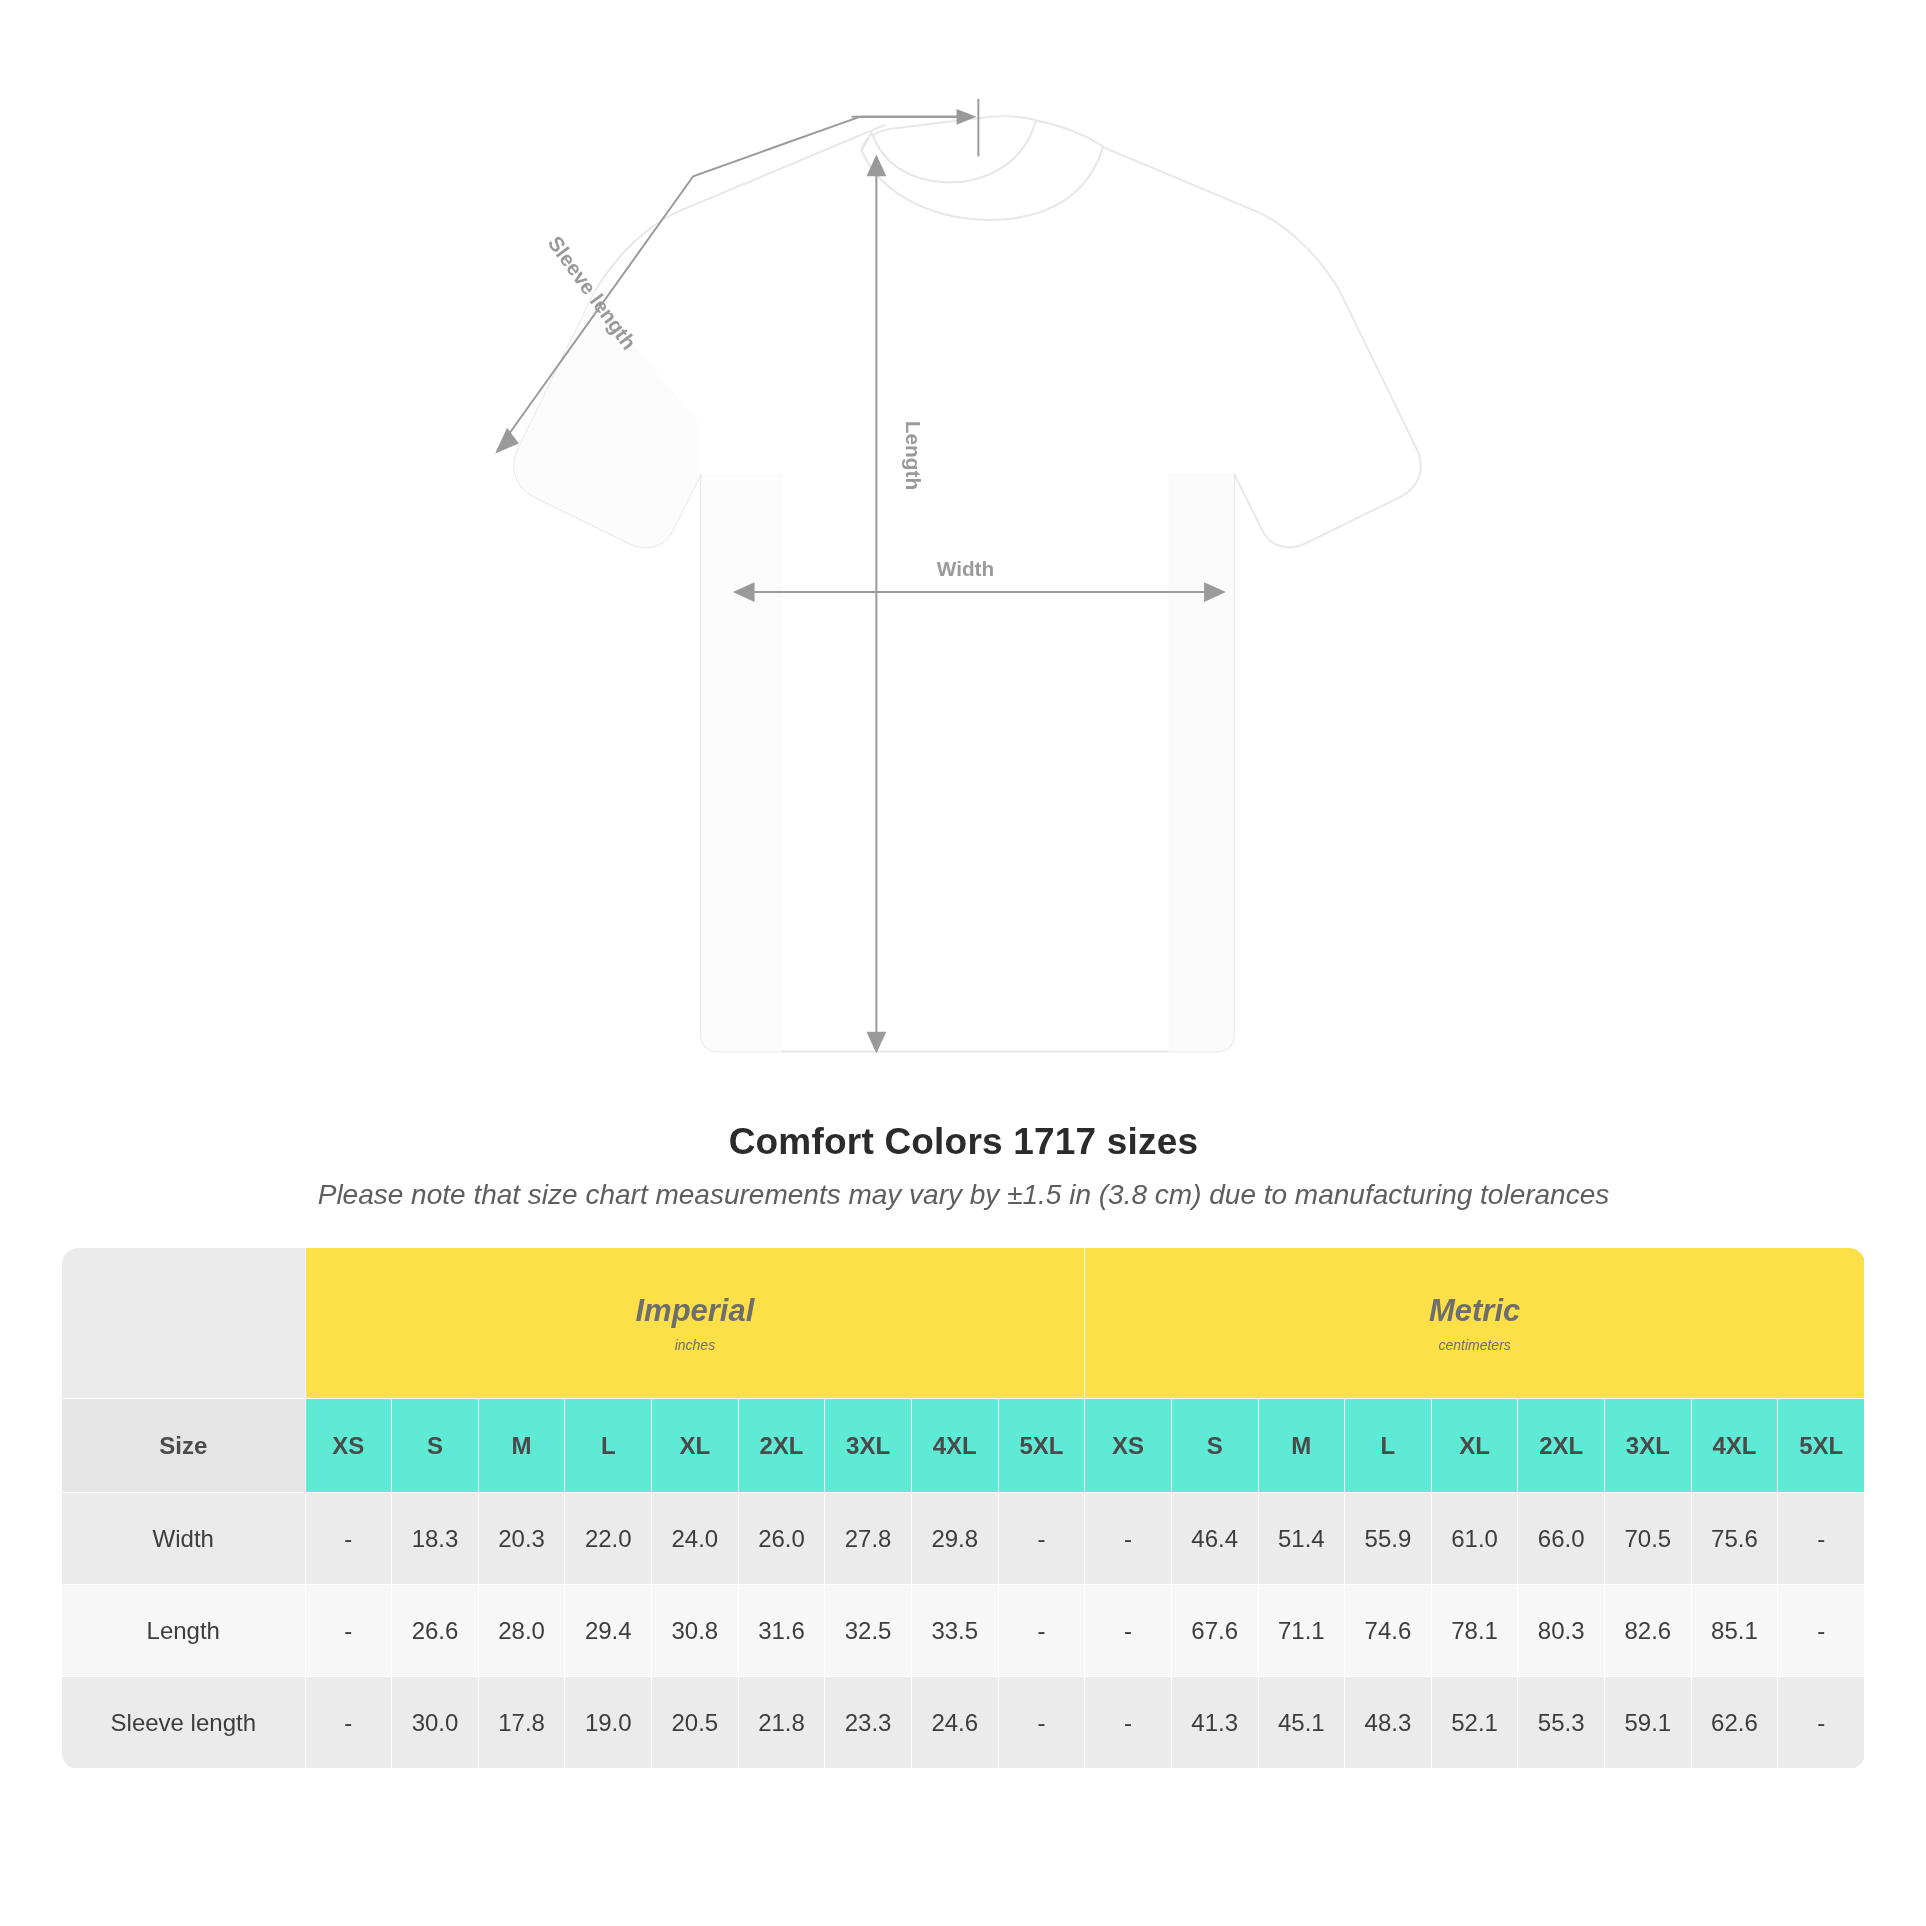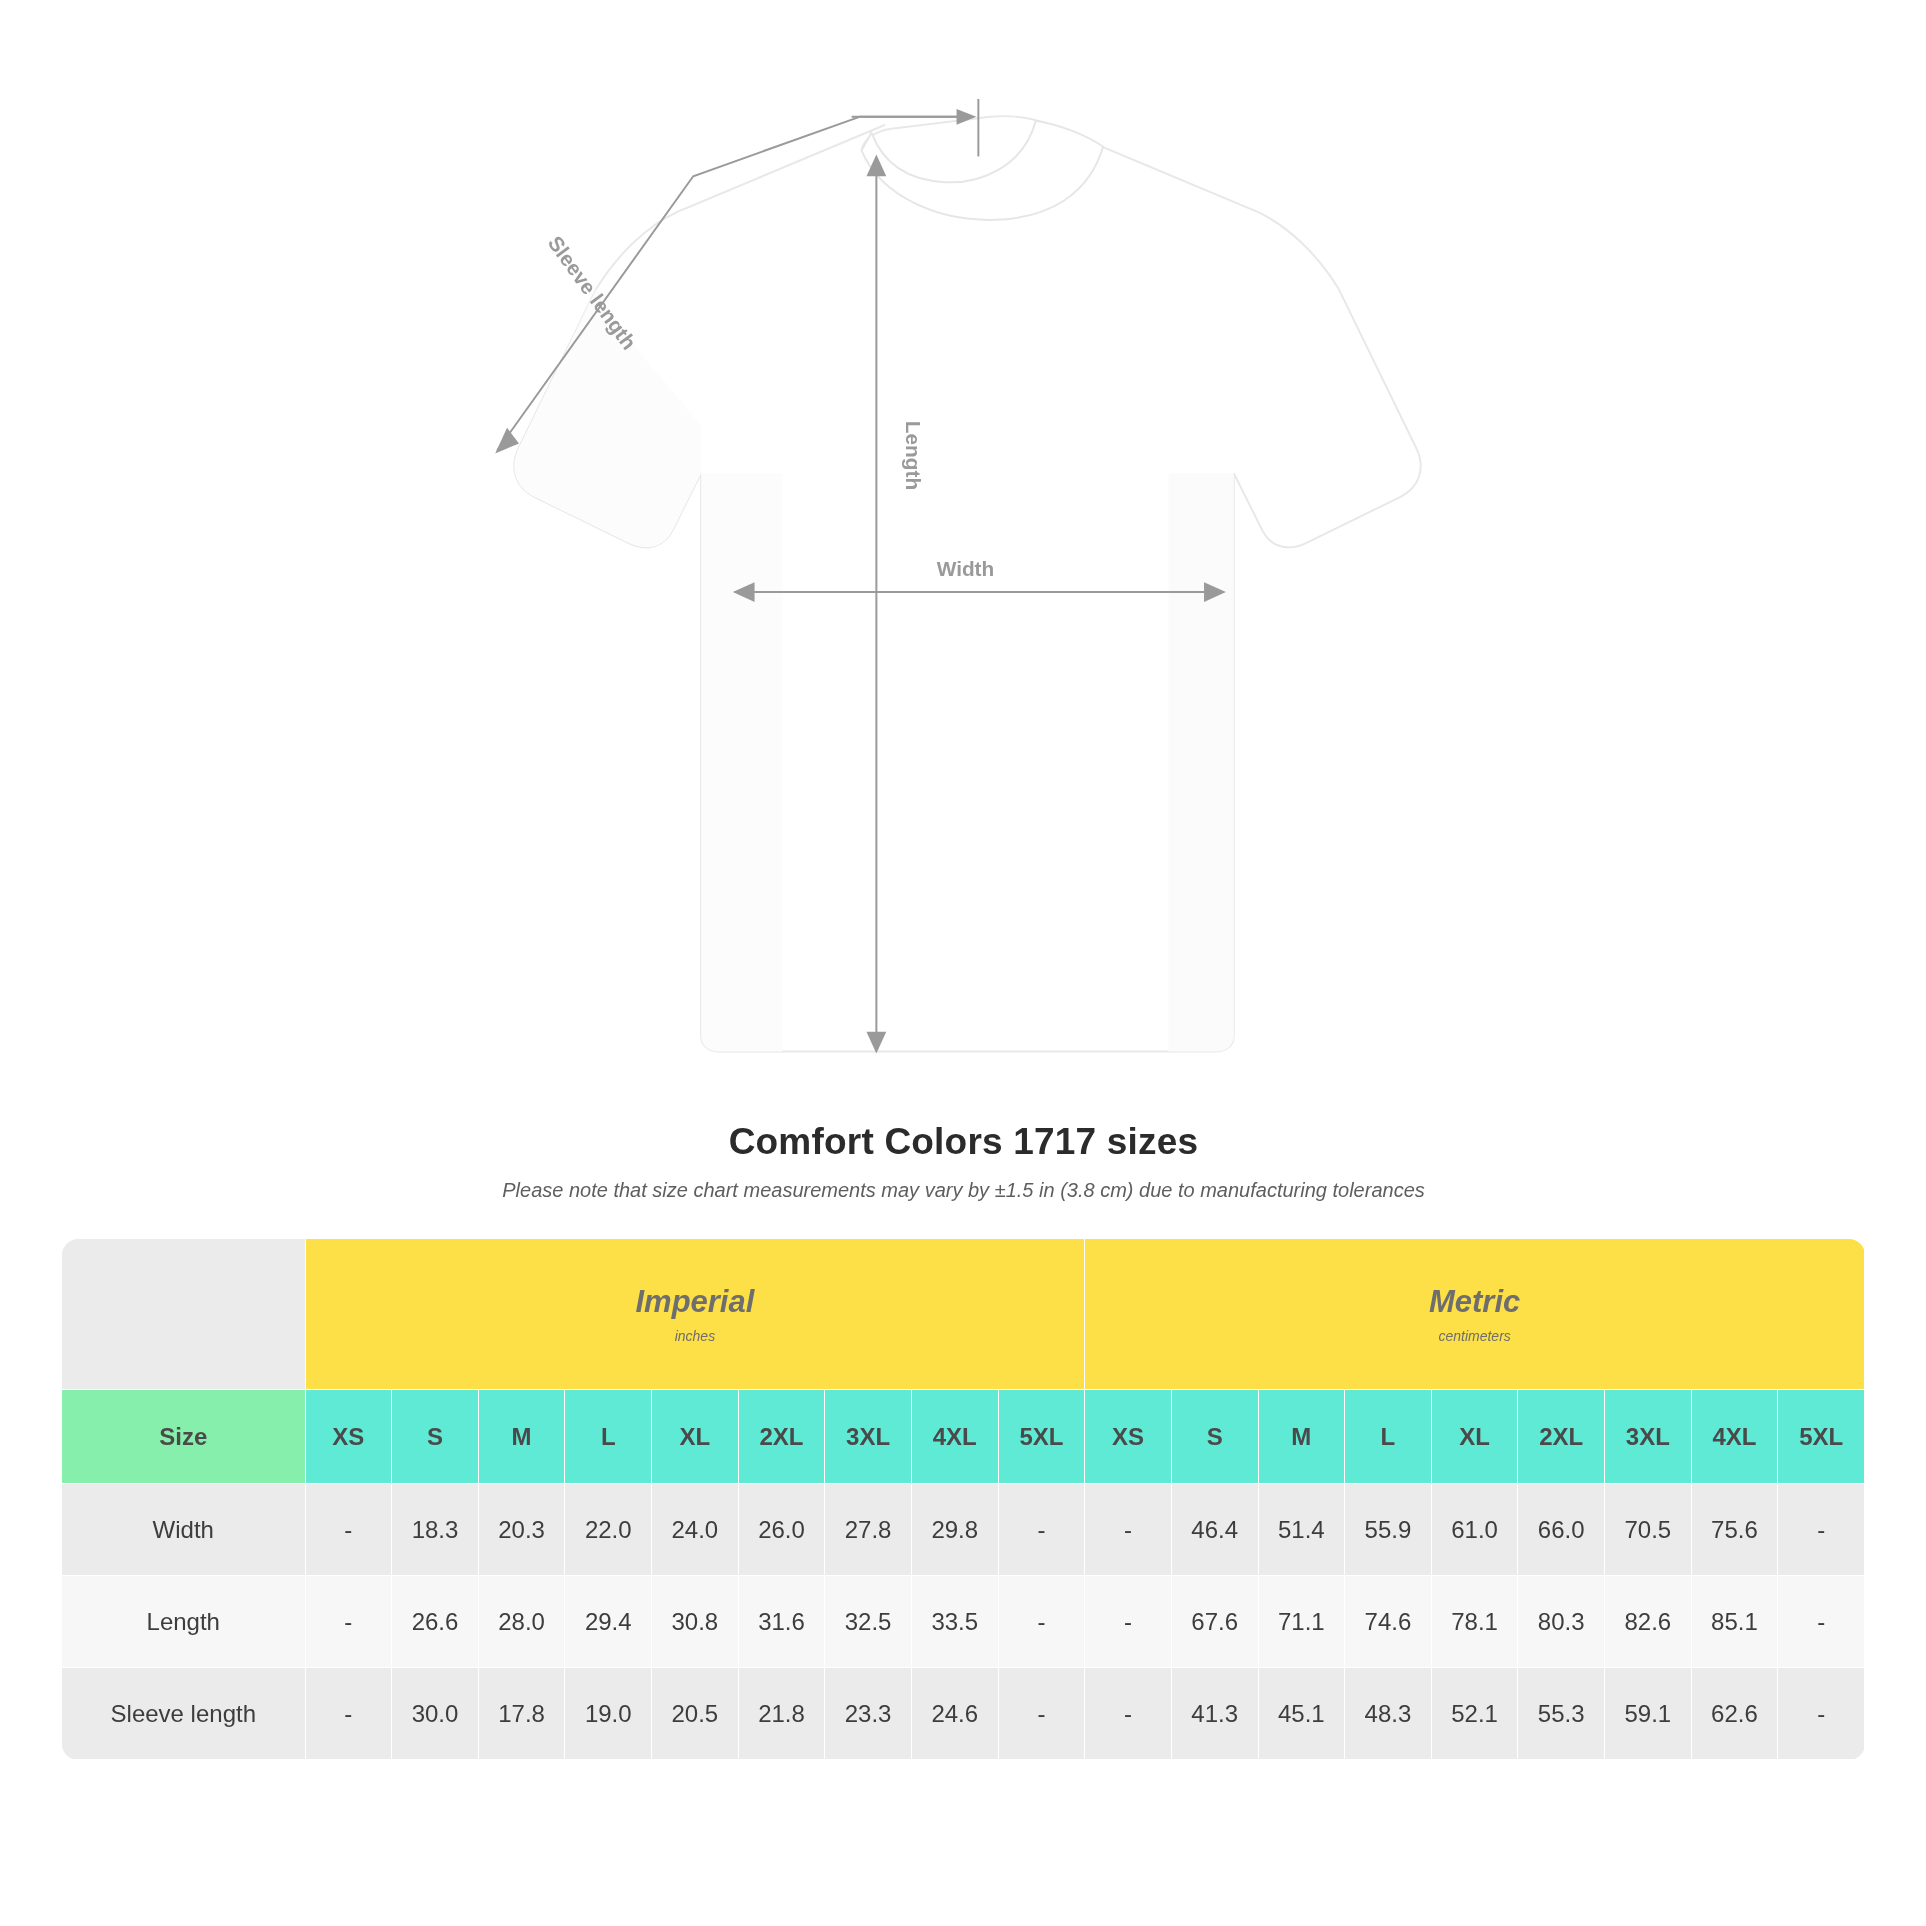--- a/index.html
+++ b/index.html
@@ -33,21 +33,21 @@
     text-align: center;
     margin-top: 22px;
   }
   #chart-title {
     font-size: 37px;
     font-weight: bold;
     color: #2b2b2b;
     letter-spacing: 0.2px;
   }
   #chart-note {
-    font-size: 20px;
+    font-size: 28px;
     font-style: italic;
     color: #5e5e5e;
     margin-top: 16px;
   }
 
   
   #table-wrap {
     margin: 36px 61px 0 61px;
   }
   table.size-table {
@@ -86,21 +86,21 @@
   }
   
   tr.size-row td {
     background: #5eead4;
     height: 93px;
     font-weight: bold;
     color: #4a4a4a;
     font-size: 24px;
   }
   tr.size-row td.rowlabel {
-    background: #86efac;
+    background: #e5e5e5;
     margin-top: 6px;
   }
   
   tr.data-row td {
     height: 91px;
     font-size: 24px;
   }
   tr.data-row.odd td { background: #ebebeb; }
   tr.data-row.even td { background: #f7f7f7; }
   td.rowlabel {

